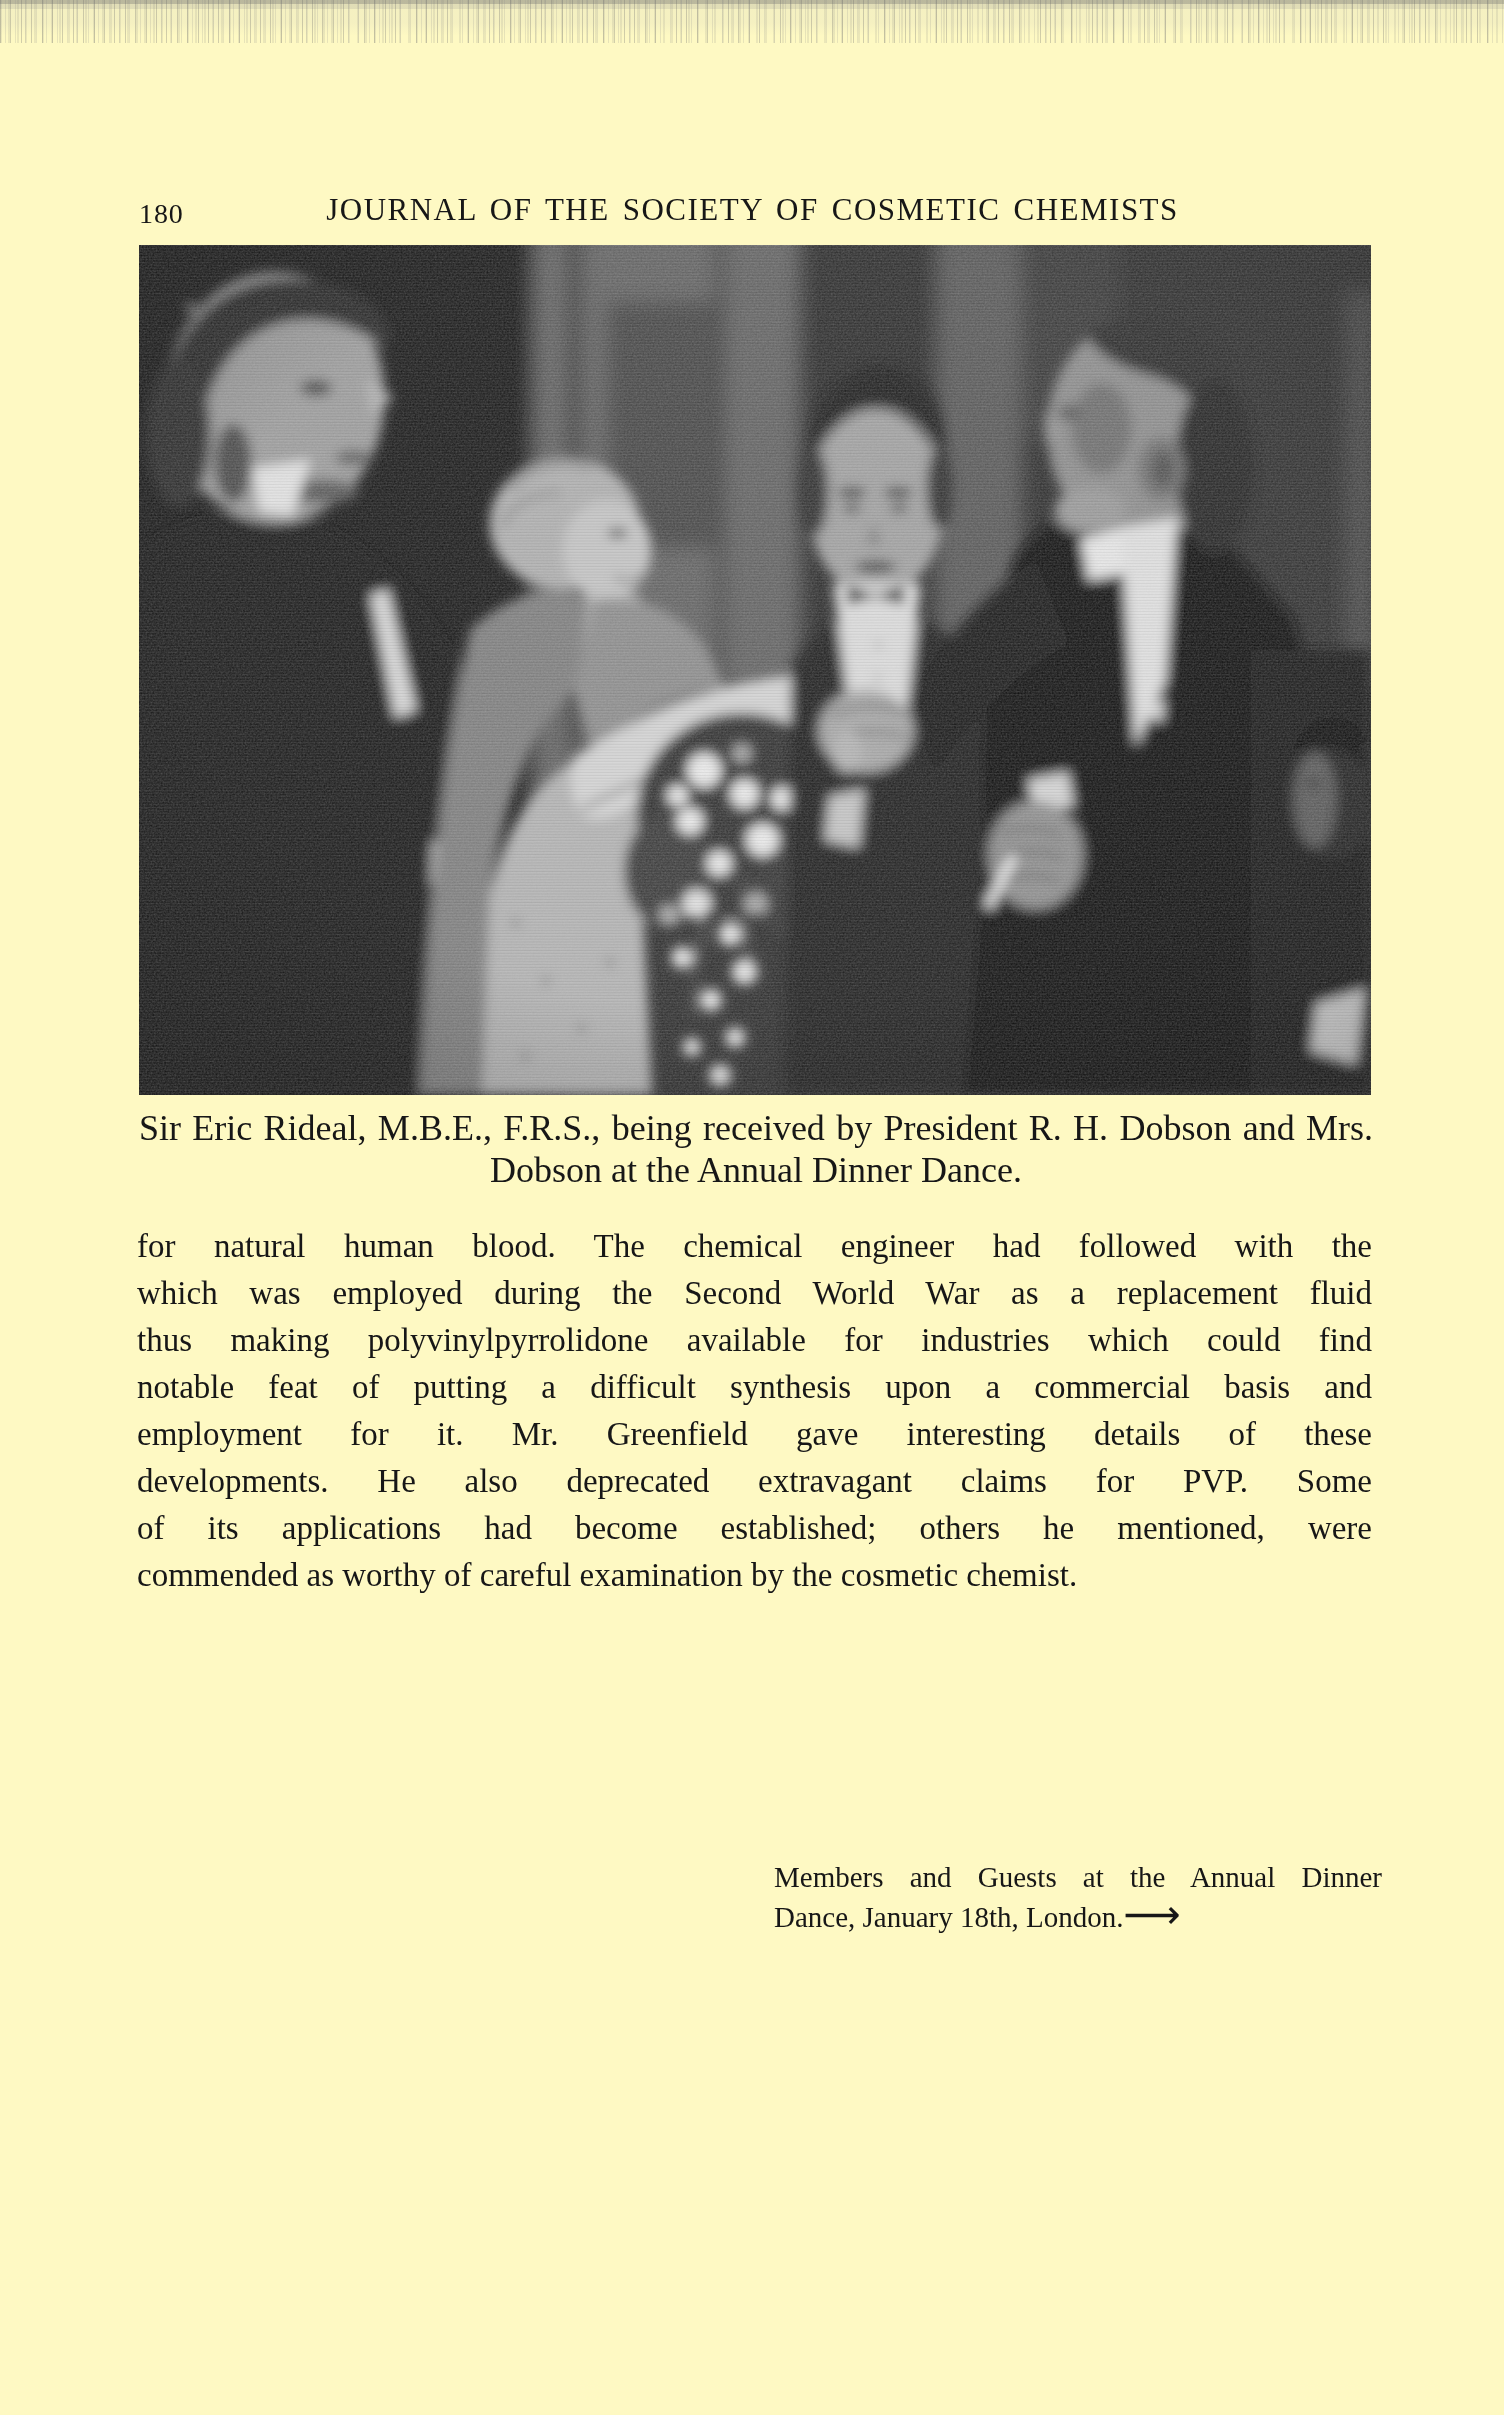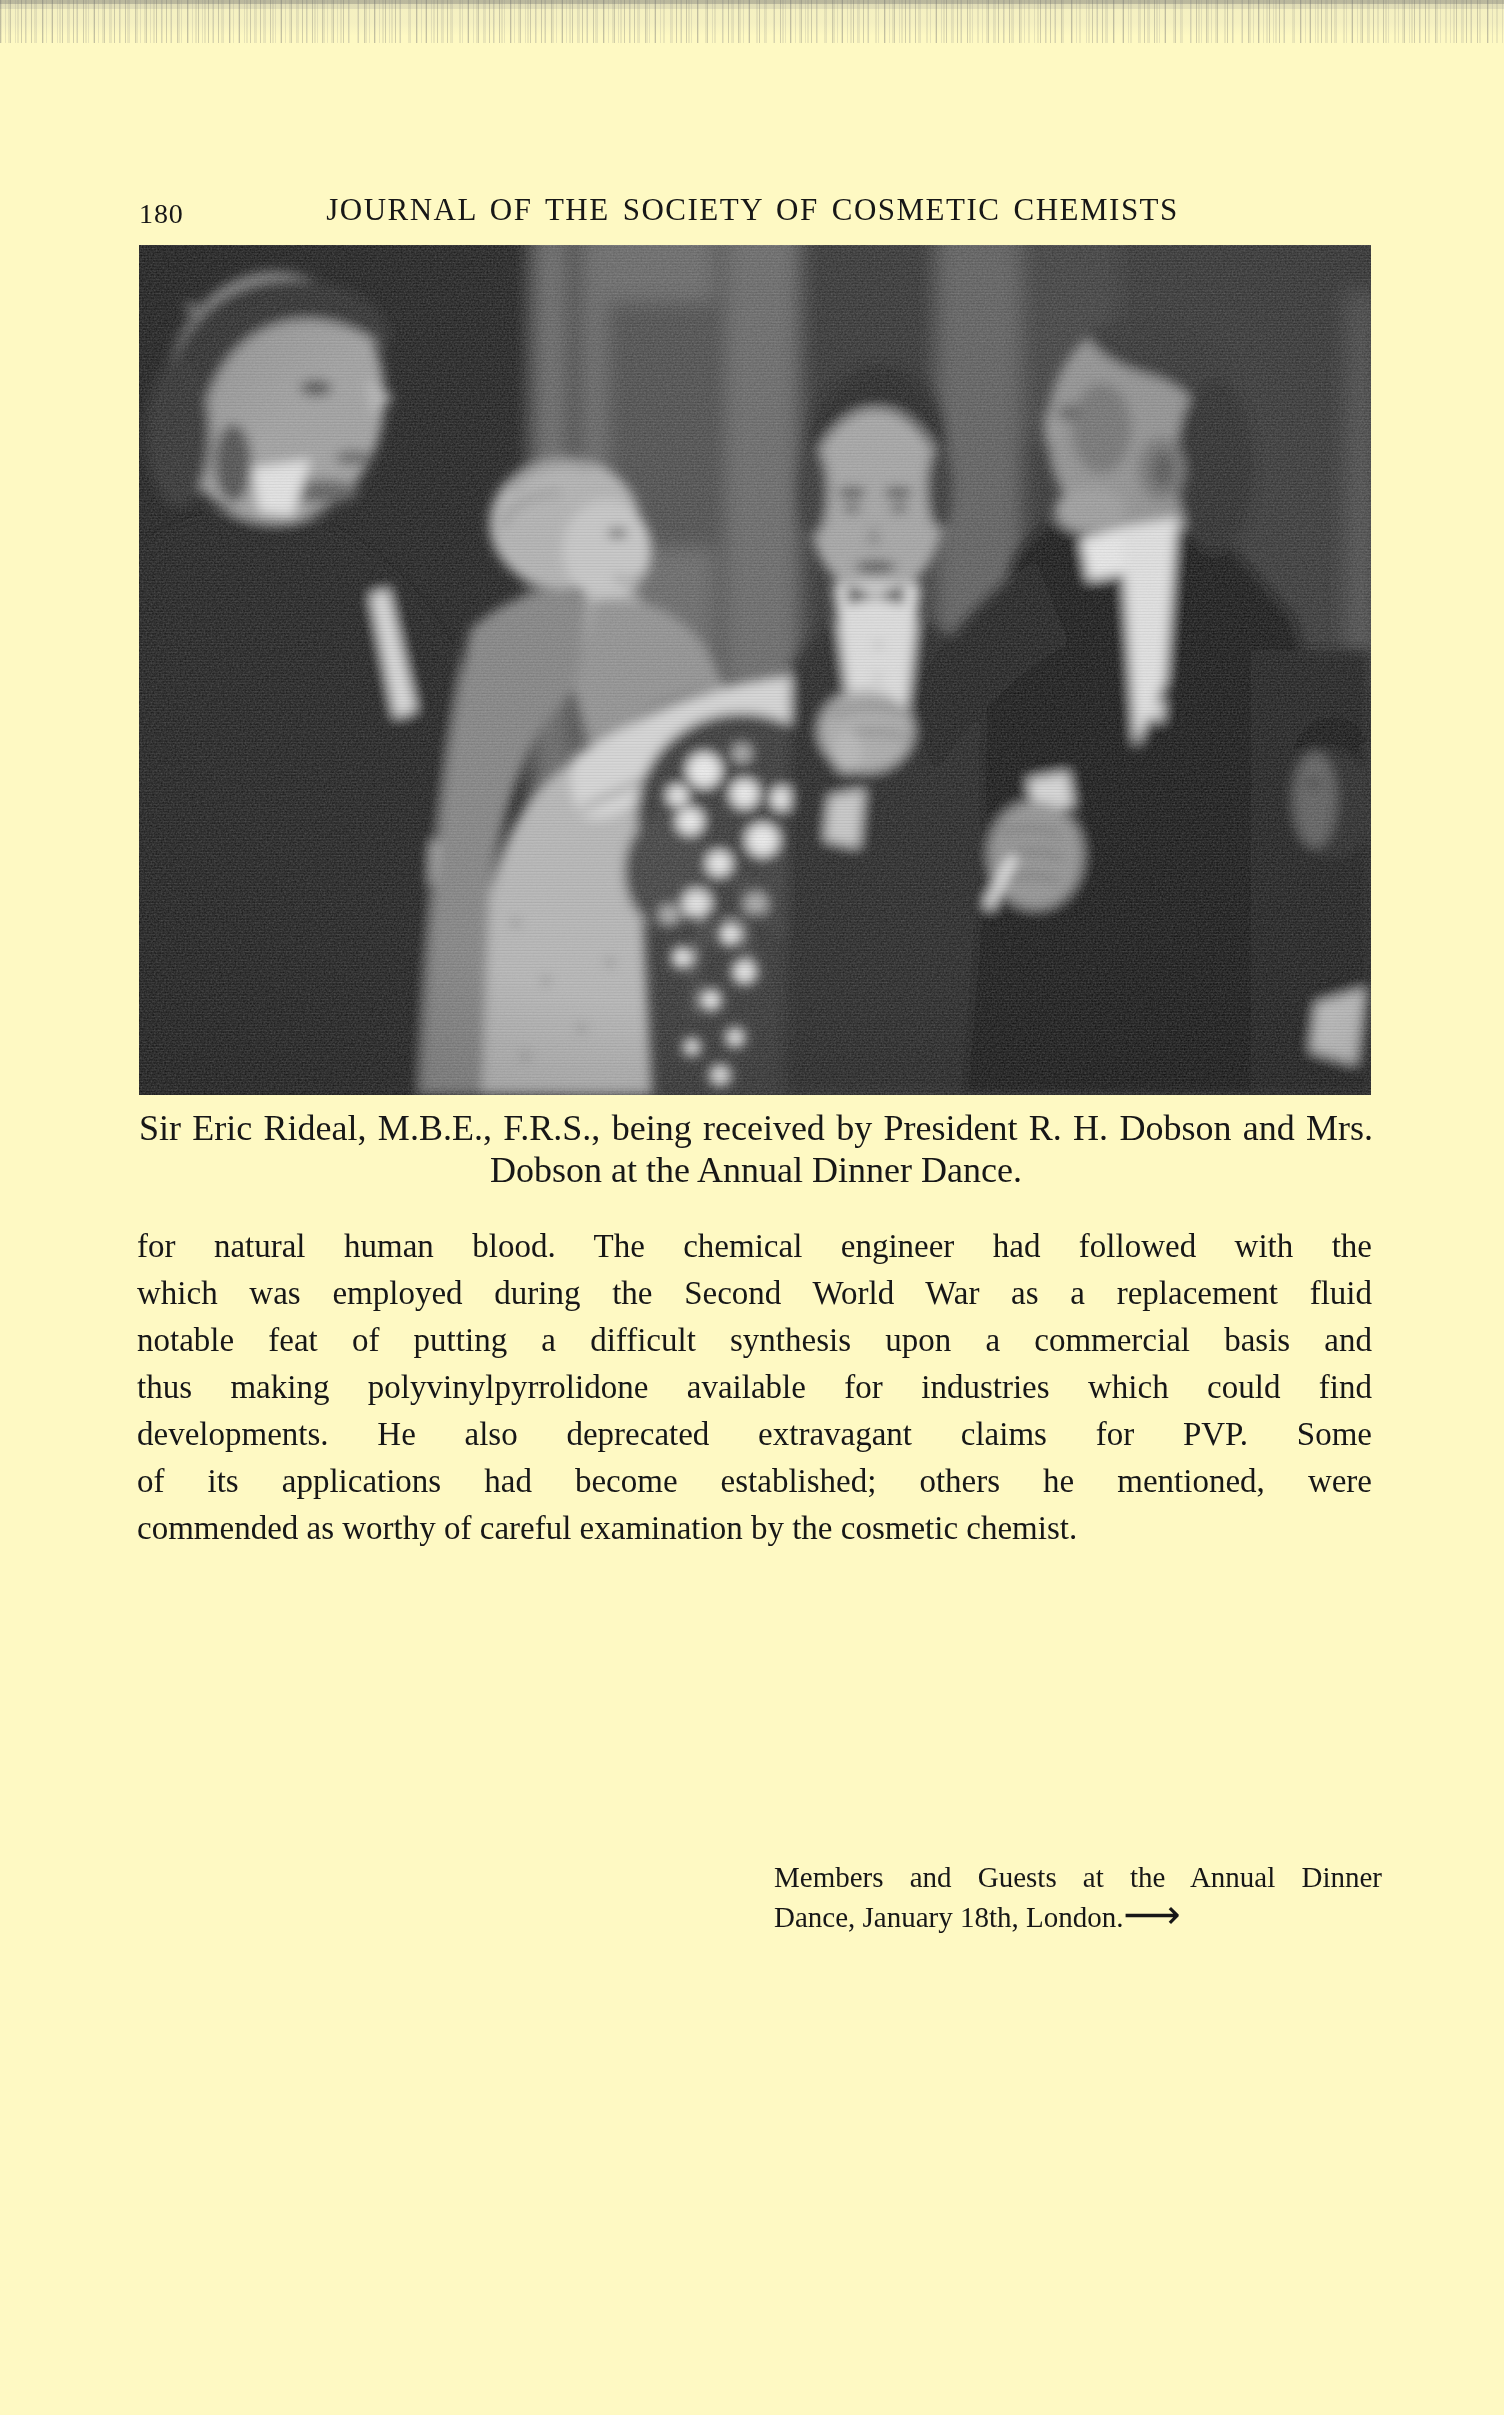--- a/index.html
+++ b/index.html
@@ -243,22 +243,23 @@
   </figure>
 
   <div class="caption">
     <div class="cap-just">Sir Eric Rideal, M.B.E., F.R.S., being received by President R. H. Dobson and Mrs.</div>
     <div class="cap-center">Dobson at the Annual Dinner Dance.</div>
   </div>
 
   <div class="article">
       <div class="body-line">for natural human blood.  The chemical engineer had followed with the</div>
       <div class="body-line">which was employed during the Second World War as a replacement fluid</div>
+      <div class="body-line">thus making polyvinylpyrrolidone available for industries which could find</div>
       <div class="body-line">notable feat of putting a difficult synthesis upon a commercial basis and</div>
-      <div class="body-line">thus making polyvinylpyrrolidone available for industries which could find</div>
+      <div class="body-line">employment for it.  Mr. Greenfield gave interesting details of these</div>
       <div class="body-line">developments.  He also deprecated extravagant claims for PVP.  Some</div>
       <div class="body-line">of its applications had become established; others he mentioned, were</div>
       <div class="body-line">commended as worthy of careful examination by the cosmetic chemist.</div>
     </div>
 
   <div class="note">
     <div class="note-just">Members and Guests at the Annual Dinner</div>
     <div class="note-line2">
       <span>Dance, January 18th, London.</span>
       <span class="arrow">⟶</span>

